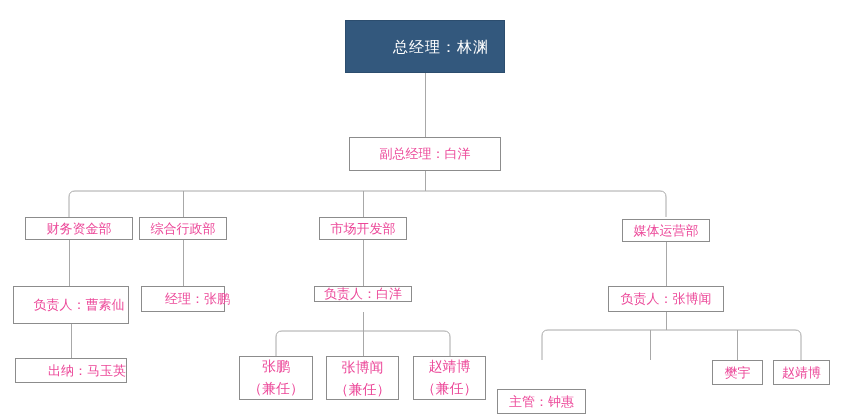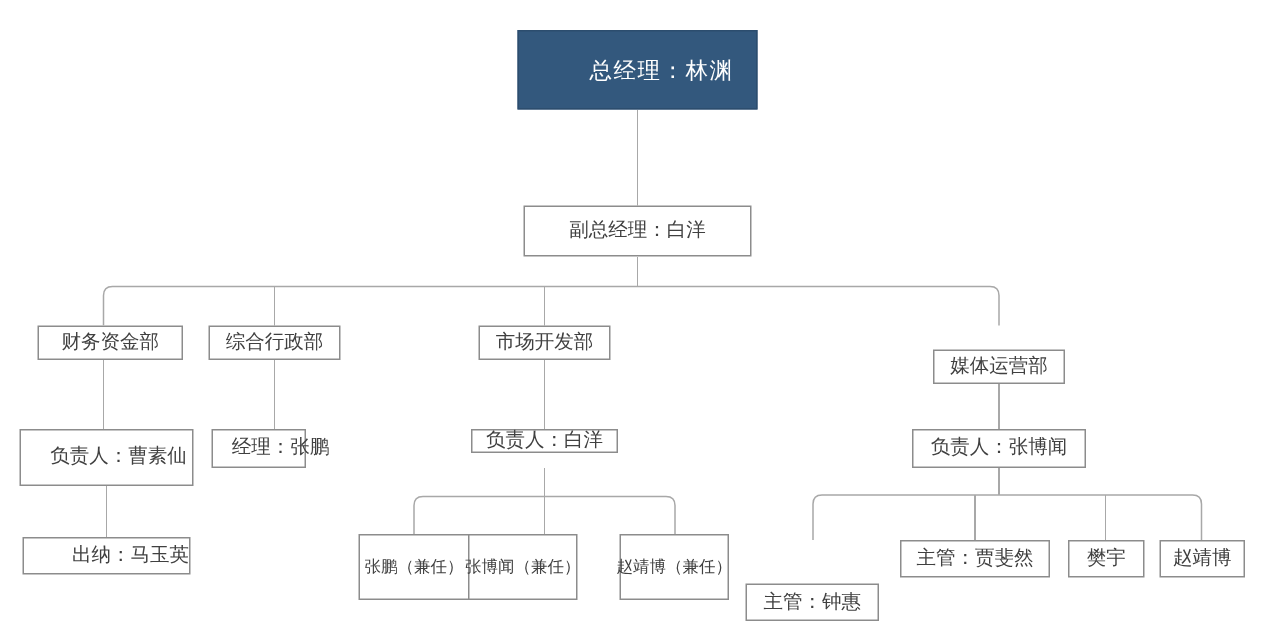--- a/index.html
+++ b/index.html
@@ -9,55 +9,55 @@
     background:#ffffff;
     font-family:"DejaVu Sans","Liberation Sans",sans-serif;
     overflow:hidden;
   }
   .connectors{position:absolute;left:0;top:0;z-index:0;}
   .node{
     position:absolute;
     box-sizing:border-box;
     background:#ffffff;
     border:1px solid #8c8c8c;
-    color:#404040;
+    color:#ec4899;
     display:flex;
     align-items:center;
     justify-content:center;
     font-size:13px;
     line-height:1.2;
     white-space:nowrap;
     z-index:1;
   }
   .node.root{
     background:#33587d;
     border:1px solid #2c4d6e;
     color:#ffffff;
     font-size:15px;
     letter-spacing:1px;
   }
   .node.twoline{
-    flex-direction:row;
-    font-size:11px;
+    flex-direction:column;
+    font-size:14px;
     line-height:1.55;
   }
   
   .n-root   {left:345px;top:20px; width:160px;height:53px;padding-left:32px;}
   .n-deputy {left:349px;top:137px;width:152px;height:34px;}
-  .n-dept0  {left:25px; top:217px;width:97px; height:23px;}
+  .n-dept0  {left:25px; top:217px;width:108px; height:23px;}
   .n-dept1  {left:139px;top:217px;width:88px; height:23px;}
   .n-dept2  {left:319px;top:217px;width:88px; height:23px;}
-  .n-dept3  {left:622px;top:233px;width:88px; height:23px;}
+  .n-dept3  {left:622px;top:219px;width:88px; height:23px;}
   .n-lead0  {left:13px; top:286px;width:116px;height:38px;padding-left:16px;}
-  .n-lead1  {left:141px;top:286px;width:63px; height:26px;padding-left:29px;}
+  .n-lead1  {left:141px;top:286px;width:84px; height:26px;padding-left:29px;}
   .n-lead2  {left:314px;top:286px;width:98px; height:16px;}
   .n-lead3  {left:608px;top:286px;width:116px;height:26px;}
   .n-cash   {left:15px; top:358px;width:112px;height:25px;justify-content:flex-end;}
   .n-mk0    {left:239px;top:356px;width:74px; height:44px;}
-  .n-mk1    {left:312px;top:356px;width:73px; height:44px;}
+  .n-mk1    {left:326px;top:356px;width:73px; height:44px;justify-content:space-between;}
   .n-mk2    {left:413px;top:356px;width:73px; height:44px;}
   .n-md0    {left:497px;top:360px;width:89px; height:25px;margin-top:29px;}
   .n-md1    {left:600px;top:360px;width:100px;height:25px;}
   .n-md2    {left:712px;top:360px;width:51px; height:25px;}
   .n-md3    {left:773px;top:360px;width:57px; height:25px;}
 </style>
 </head>
 <body>
 
 <div class="canvas">
@@ -129,23 +129,20 @@
     <span>（兼任）</span>
   </div>
   <div class="node twoline n-mk2">
     <span>赵靖博</span>
     <span>（兼任）</span>
   </div>
 
   <div class="node n-md0">
     <span>主管：钟惠</span>
   </div>
-  <div class="node n-md1">
-    <span>主管：贾斐然</span>
-  </div>
   <div class="node n-md2">
     <span>樊宇</span>
   </div>
   <div class="node n-md3">
     <span>赵靖博</span>
   </div>
 
 </div>
 
 </body></html>

